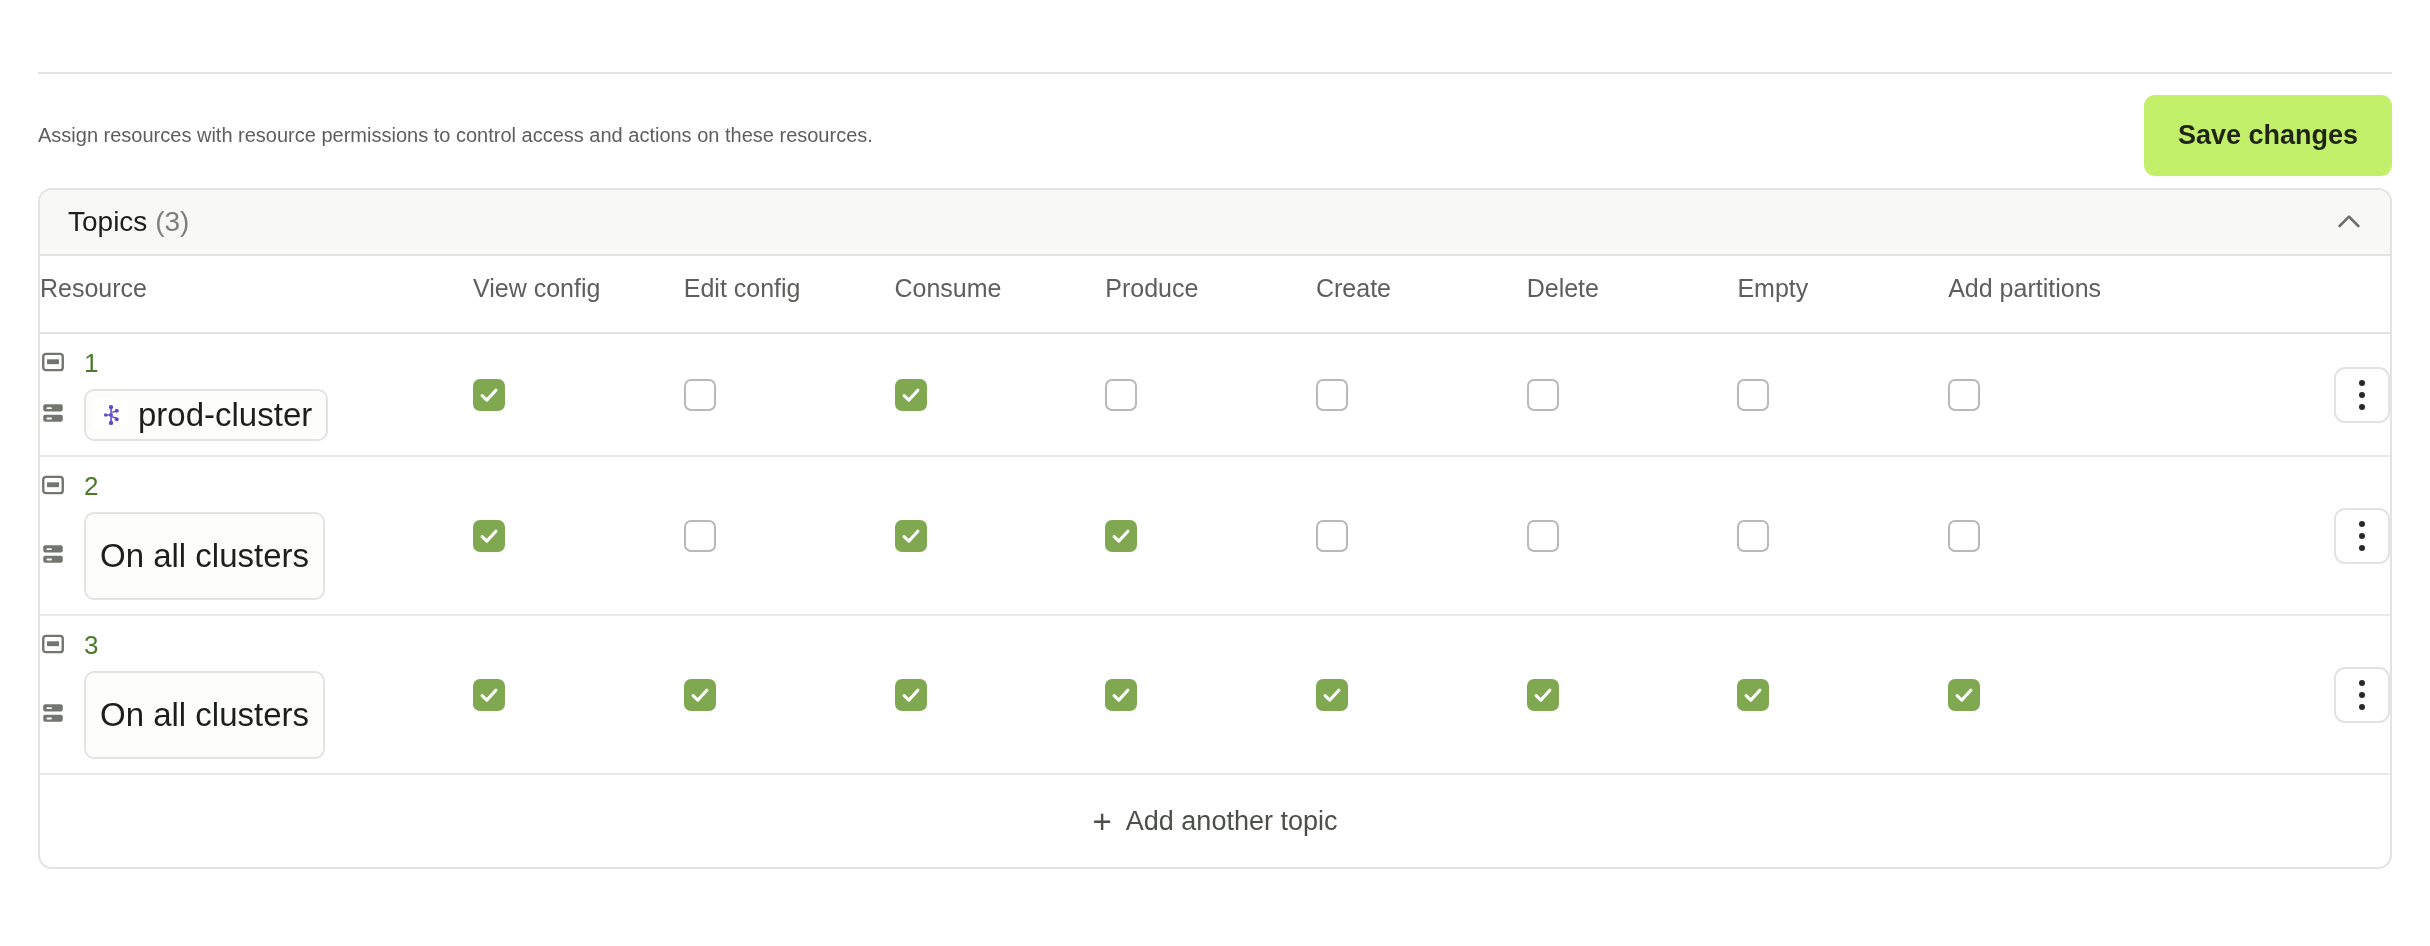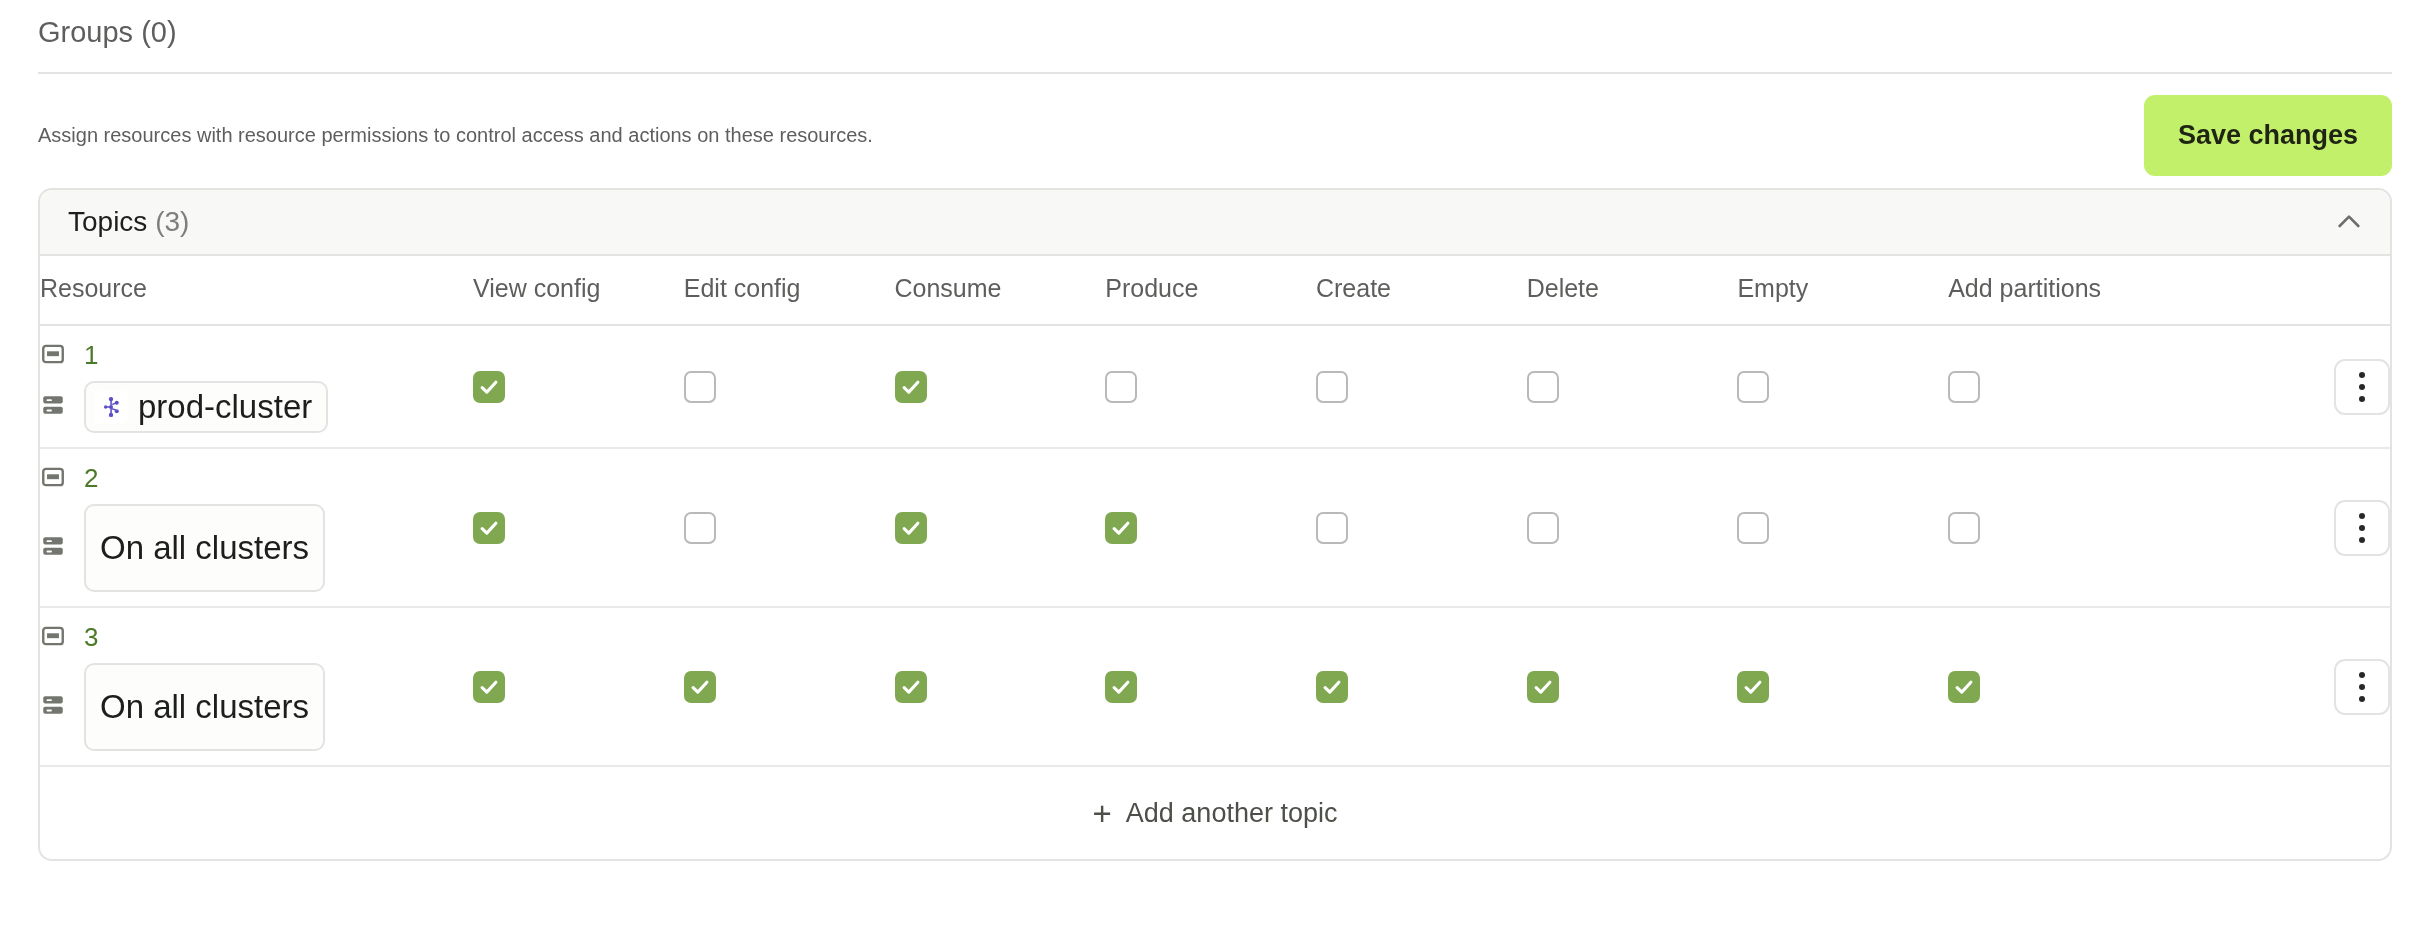--- a/index.html
+++ b/index.html
@@ -105,21 +105,21 @@
     cursor: pointer;
   }
 
   
   table.perm { width: 100%; border-collapse: collapse; table-layout: fixed; }
   table.perm th {
     font-size: 25px;
     font-weight: normal;
     color: #5d5f5c;
     text-align: left;
-    padding: 18px 0 21px 0;
+    padding: 18px 0 29px 0;
     border-bottom: 2px solid #e3e4e2;
     vertical-align: middle;
   }
   table.perm td {
     border-bottom: 2px solid #e9eae8;
     vertical-align: middle;
     padding: 0;
     height: 98px;
   }
   tr.res-row:last-of-type td { border-bottom: 2px solid #e9eae8; }
@@ -201,21 +201,20 @@
     background: none; border: none;
     font-family: inherit;
     cursor: pointer;
   }
   .plus { font-size: 33px; line-height: 1; color: #4d5049; }
 </style>
 </head>
 <body>
 
 <div class="tabs">
-  <button class="tab">Groups (0)</button>
 </div>
 
 <div class="intro-row">
   <div class="intro-text">Assign resources with resource permissions to control access and actions on these resources.</div>
   <button class="save-btn">Save changes</button>
 </div>
 
 <div class="card">
 
   <div class="card-header">

